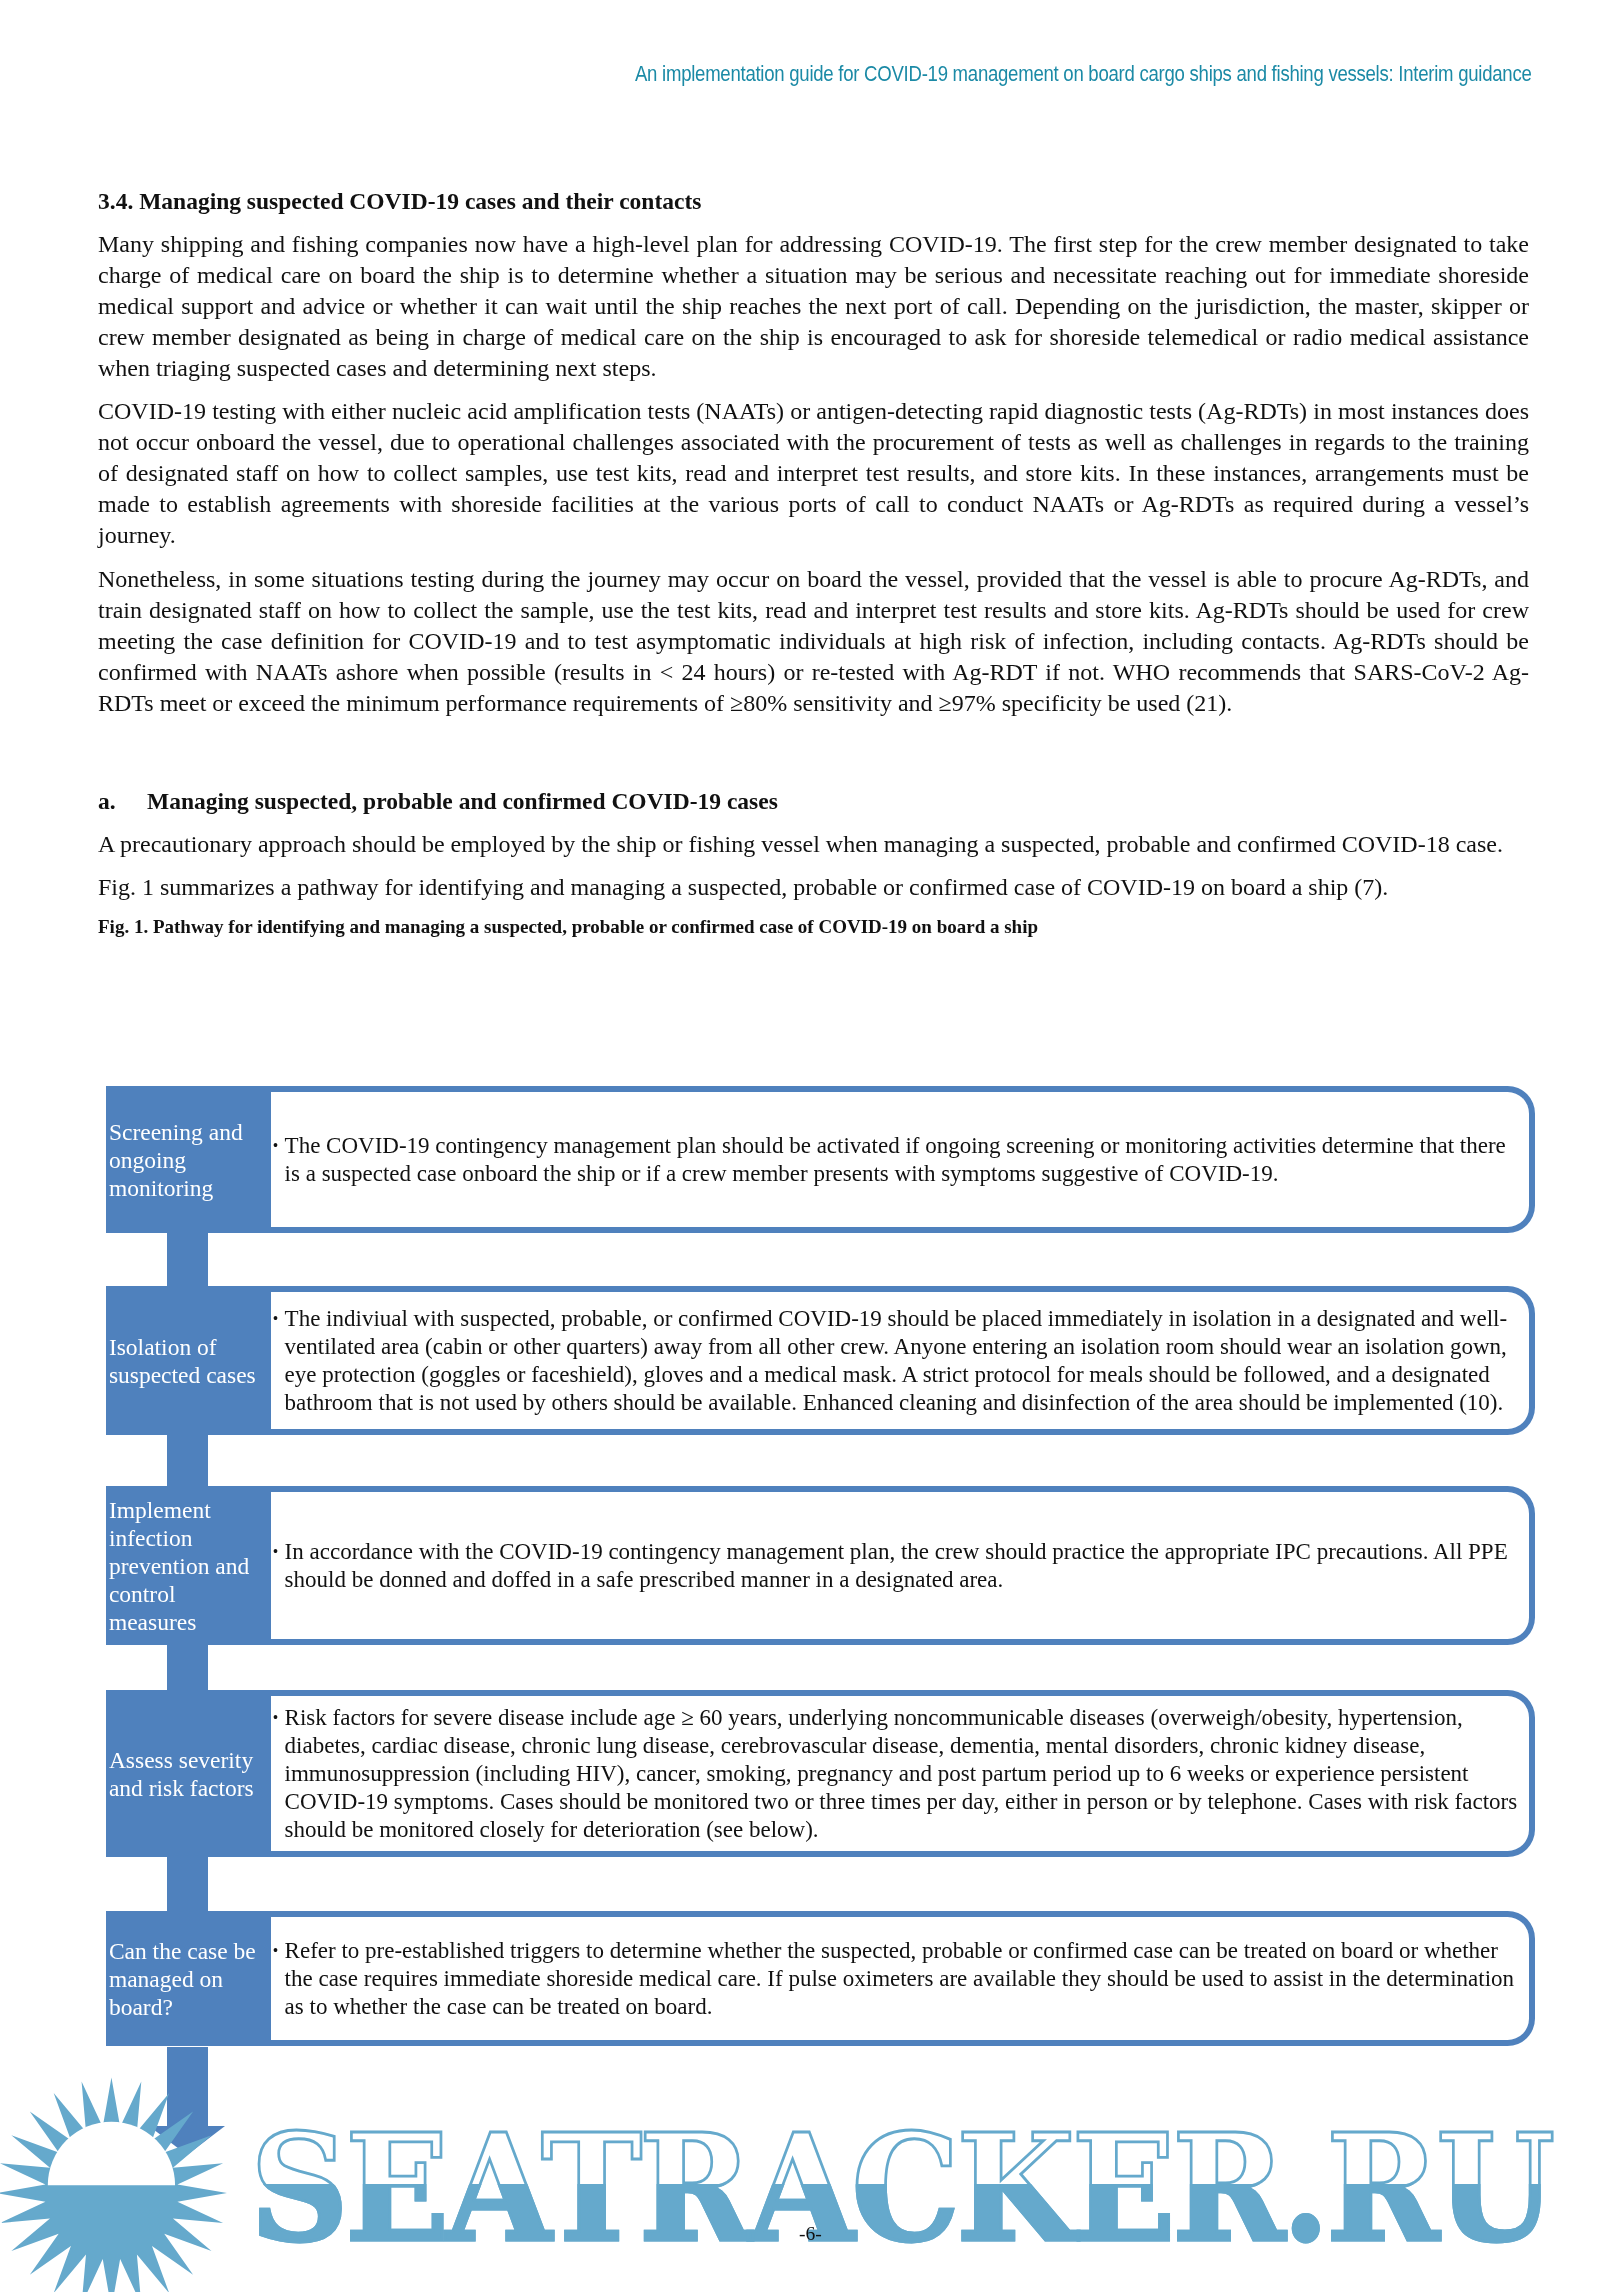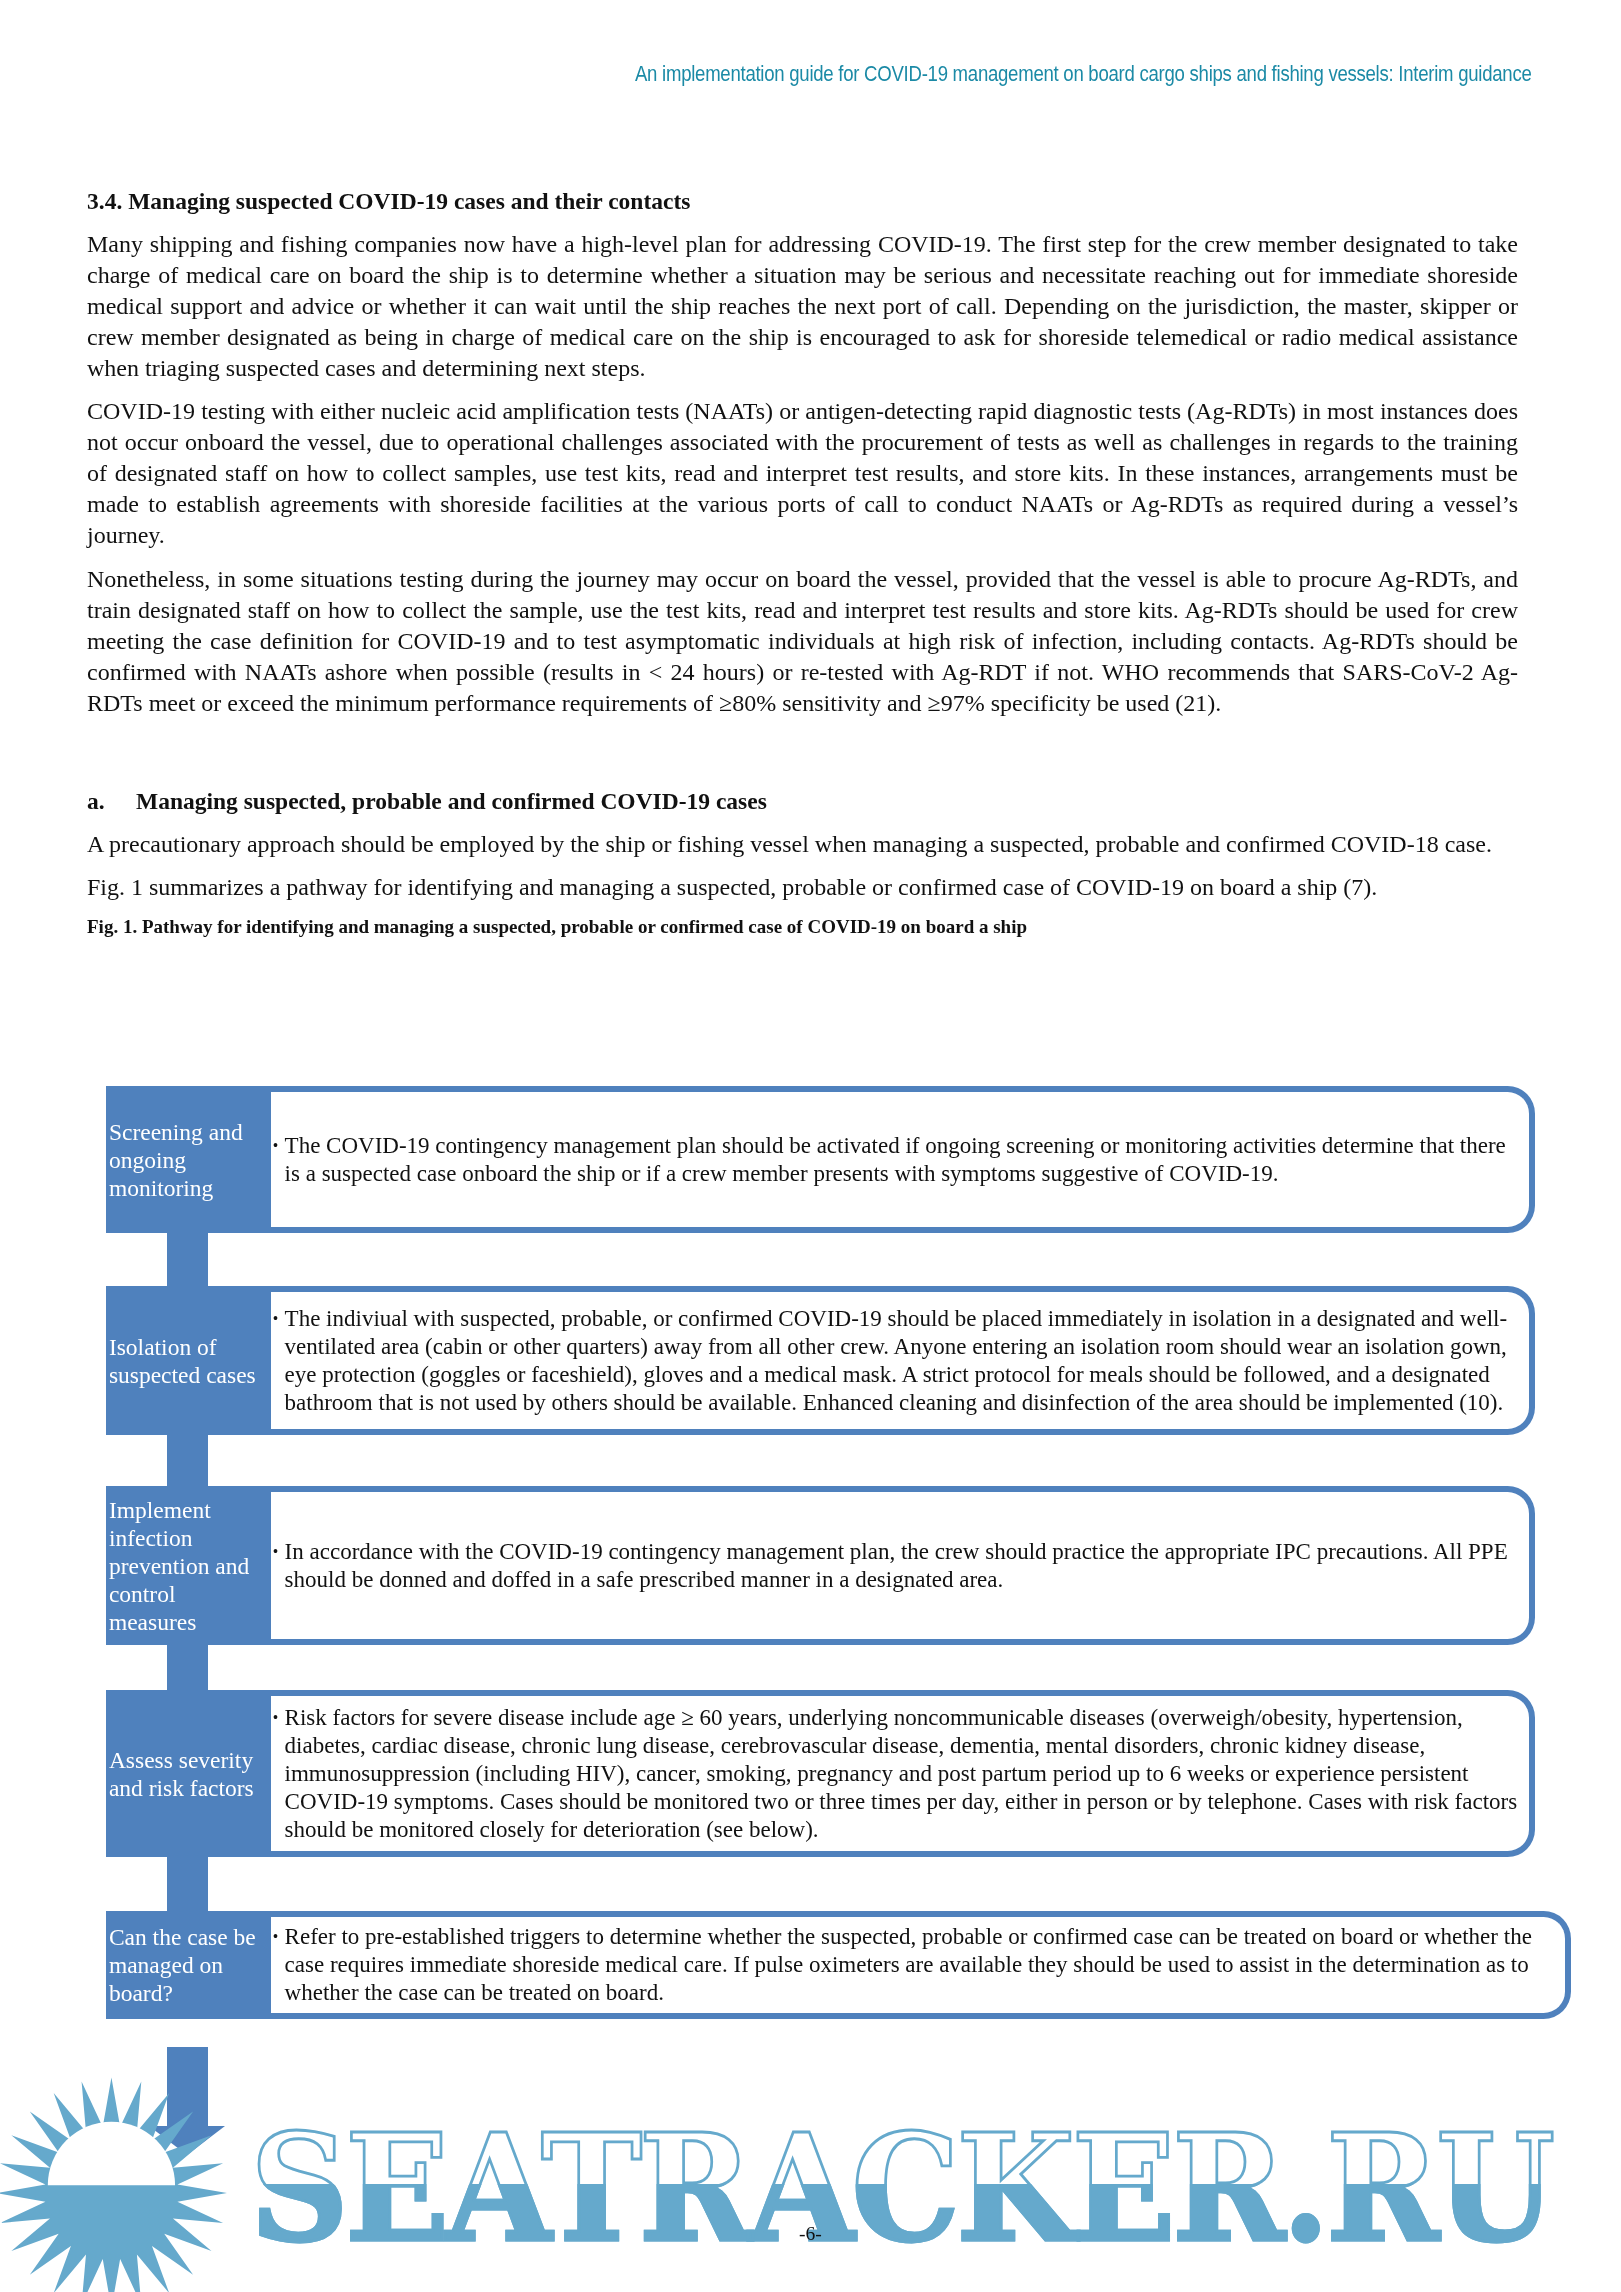--- a/index.html
+++ b/index.html
@@ -1,20 +1,20 @@
 <!DOCTYPE html>
 <html><head>
 <meta charset="utf-8">
 <style>
   html, body { margin: 0; padding: 0; background: #ffffff; }
   body { width: 1621px; height: 2293px; position: relative; overflow: hidden;
          font-family: "Liberation Serif", "DejaVu Serif", serif; color: #111; }
   .running-header { position: absolute; top: 61px; right: 90px; font-family: "Liberation Sans", "DejaVu Sans", sans-serif;
          font-size: 21.6px; color: #1b8aa6; letter-spacing: -0.3px; transform: scaleX(0.86); transform-origin: right center; white-space: nowrap; }
-  .content { position: absolute; left: 87px; top: 188px; width: 1431px; }
+  .content { position: absolute; left: 98px; top: 188px; width: 1431px; }
   h2.section { font-size: 23.5px; font-weight: bold; margin: 0 0 13.7px 0; }
   p.body { font-size: 24px; line-height: 31px; text-align: justify; margin: 0 0 12.7px 0; }
   h3.sub { font-size: 23.5px; font-weight: bold; margin: 69px 0 13.7px 0; display: flex; }
   h3.sub .marker { width: 49px; display: inline-block; }
   .figcaption { font-size: 19px; font-weight: bold; margin: 11.8px 0 0 0; white-space: nowrap; }
 
   .flow { position: absolute; left: 106px; top: 1086px; width: 1429px; height: 1029px; }
   .step { position: absolute; left: 0; width: 1429px; }
   .step .label { position: absolute; left: 0; top: 0; bottom: 0; width: 165px; background: #4f81bd;
          color: #ffffff; font-size: 23.5px; line-height: 28px; text-align: left; display: flex; align-items: center; justify-content: center; padding: 0 2.9px; box-sizing: border-box; z-index: 3; }
@@ -96,21 +96,21 @@
     </div>
   </div>
 
   <div class="step" style="top:604px;height:167px;">
     <div class="label">Assess severity and risk factors</div>
     <div class="box">
       <div class="desc">Risk factors for severe disease include age ≥ 60 years, underlying noncommunicable diseases (overweigh/obesity, hypertension,  diabetes, cardiac disease, chronic lung disease, cerebrovascular disease, dementia, mental disorders, chronic kidney disease, immunosuppression (including HIV), cancer, smoking, pregnancy and post partum period up to 6 weeks or experience persistent COVID-19 symptoms. Cases should be monitored two or three times per day, either in person or by telephone. Cases with risk factors should be monitored closely for deterioration (see below).</div>
     </div>
   </div>
 
-  <div class="step" style="top:825px;height:108px;padding-left:36px;">
+  <div class="step" style="top:825px;height:135px;">
     <div class="label">Can the case be managed on board?</div>
     <div class="box">
       <div class="desc">Refer to pre-established triggers to determine whether the suspected, probable or confirmed case can be treated on board or whether the case requires immediate shoreside medical care. If pulse oximeters are available they should be used to assist in the determination as to whether the case can be treated on board.</div>
     </div>
   </div>
 </div>
 
 <svg class="watermark" viewBox="0 0 1654 239">
   <g id="sun" transform="translate(113,138)">
       <polygon points="0.0,-118.0 8.9,-67.4 30.5,-114.0 26.0,-62.8 59.0,-102.2 41.4,-53.9 83.4,-83.4 53.9,-41.4 102.2,-59.0 62.8,-26.0 114.0,-30.5 67.4,-8.9 118.0,0.0 67.4,8.9 114.0,30.5 62.8,26.0 102.2,59.0 53.9,41.4 83.4,83.4 41.4,53.9 59.0,102.2 26.0,62.8 30.5,114.0 8.9,67.4 0.0,118.0 -8.9,67.4 -30.5,114.0 -26.0,62.8 -59.0,102.2 -41.4,53.9 -83.4,83.4 -53.9,41.4 -102.2,59.0 -62.8,26.0 -114.0,30.5 -67.4,8.9 -118.0,0.0 -67.4,-8.9 -114.0,-30.5 -62.8,-26.0 -102.2,-59.0 -53.9,-41.4 -83.4,-83.4 -41.4,-53.9 -59.0,-102.2 -26.0,-62.8 -30.5,-114.0 -8.9,-67.4" fill="#65a9cc"></polygon>

